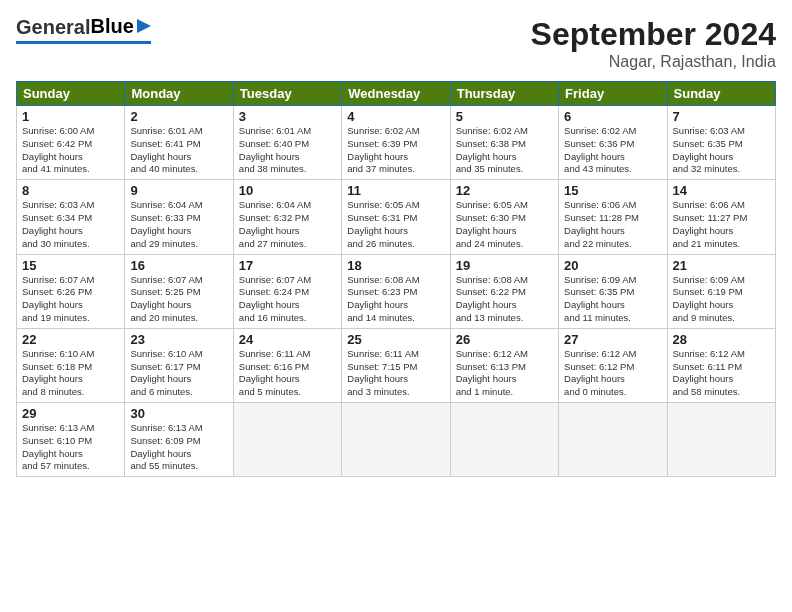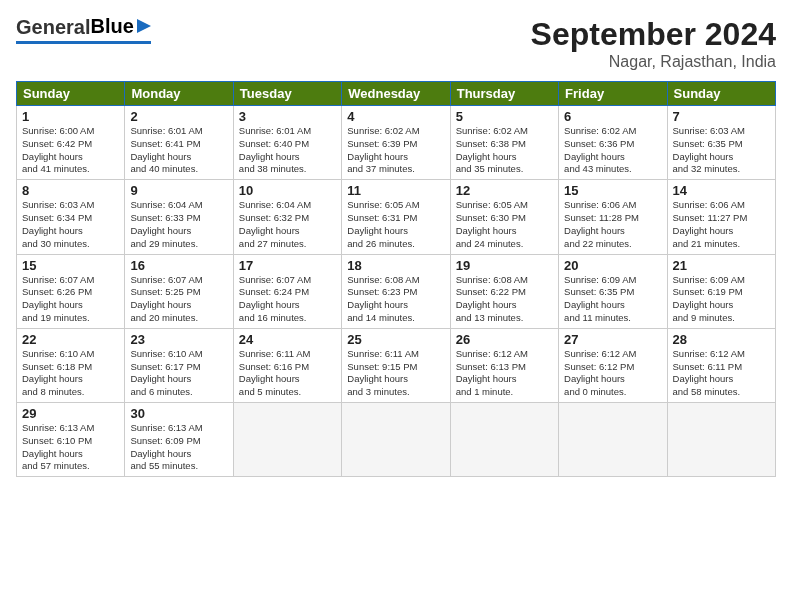--- a/index.html
+++ b/index.html
@@ -221,21 +221,21 @@
           <td>
             <span class="day-num">23</span>
             <div class="day-info"><span>Sunrise: 6:10 AM</span><br><span>Sunset: 6:17 PM</span><br><span>Daylight hours</span><br><span>and 6 minutes.</span></div>
           </td>
           <td>
             <span class="day-num">24</span>
             <div class="day-info"><span>Sunrise: 6:11 AM</span><br><span>Sunset: 6:16 PM</span><br><span>Daylight hours</span><br><span>and 5 minutes.</span></div>
           </td>
           <td>
             <span class="day-num">25</span>
-            <div class="day-info"><span>Sunrise: 6:11 AM</span><br><span>Sunset: 9:15 PM</span><br><span>Daylight hours</span><br><span>and 3 minutes.</span></div>
+            <div class="day-info"><span>Sunrise: 6:11 AM</span><br><span>Sunset: 7:15 PM</span><br><span>Daylight hours</span><br><span>and 3 minutes.</span></div>
           </td>
           <td>
             <span class="day-num">26</span>
             <div class="day-info"><span>Sunrise: 6:12 AM</span><br><span>Sunset: 6:13 PM</span><br><span>Daylight hours</span><br><span>and 1 minute.</span></div>
           </td>
           <td>
             <span class="day-num">27</span>
             <div class="day-info"><span>Sunrise: 6:12 AM</span><br><span>Sunset: 6:12 PM</span><br><span>Daylight hours</span><br><span>and 0 minutes.</span></div>
           </td>
           <td>

